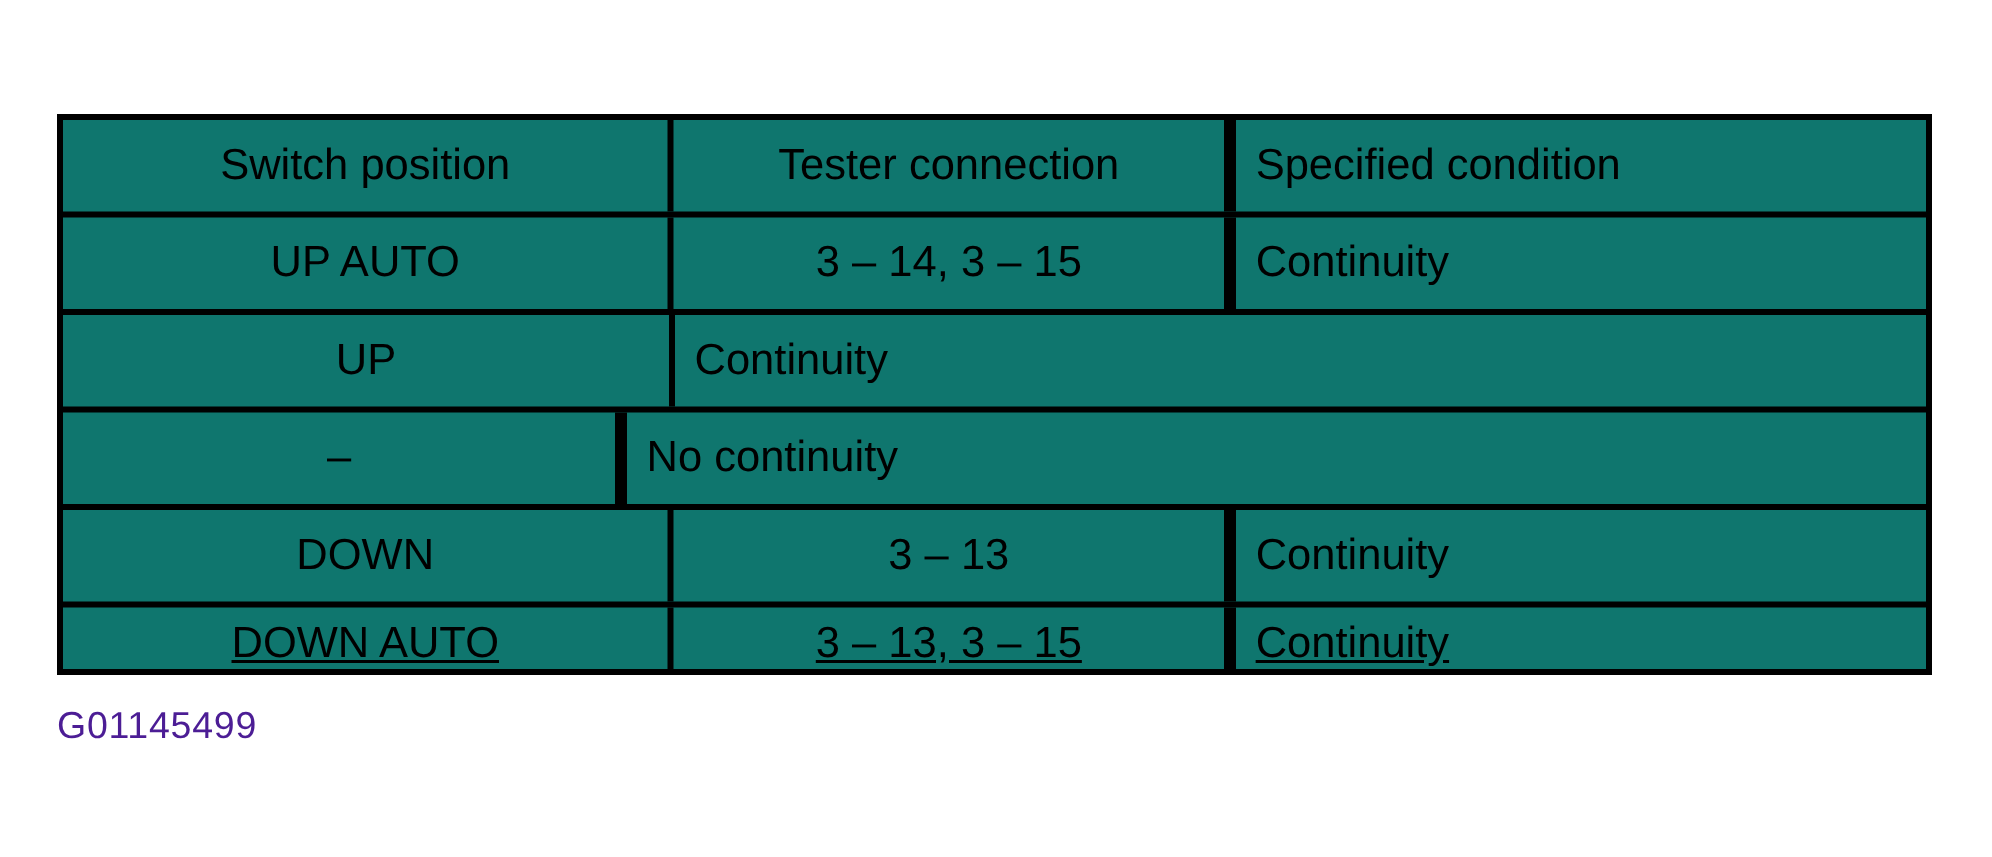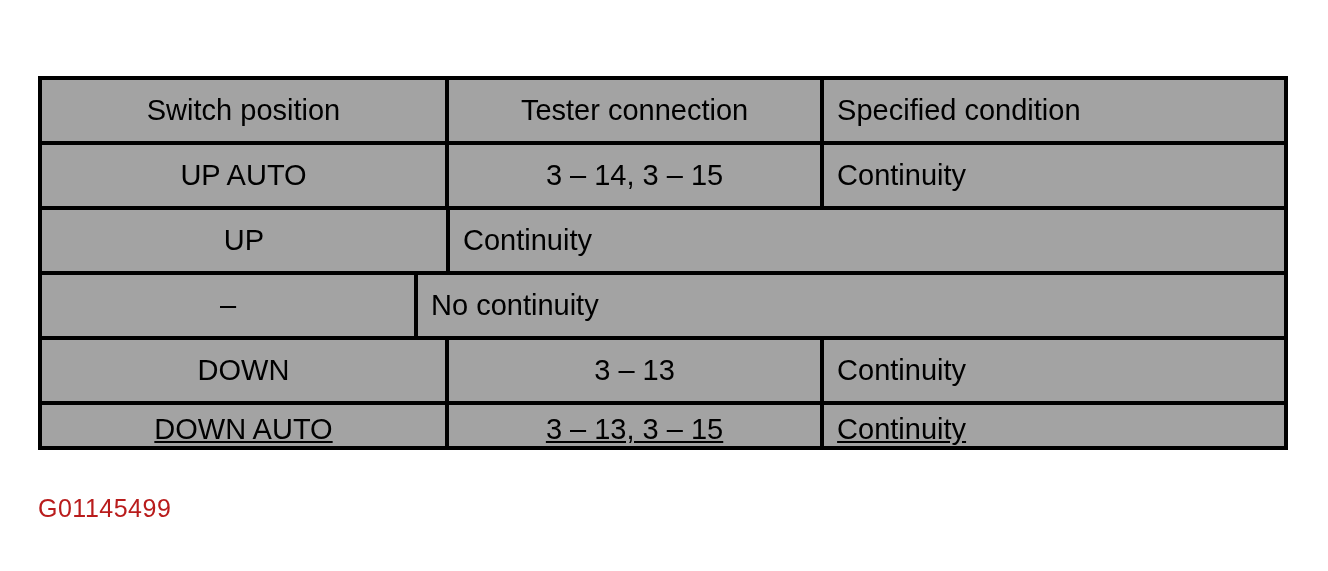--- a/index.html
+++ b/index.html
@@ -20,21 +20,21 @@
 
   
   #spec-table {
     position: absolute;
     left: 38px;
     top: 76px;
     width: 1250px;
     height: 374px;
     box-sizing: border-box;
     border: 4px solid #000000;
-    background: #a3a3a3;
+    background: #0f766e;
     overflow: hidden;          
   }
 
   .trow {
     display: flex;
     width: 100%;
     box-sizing: border-box;
     border-bottom: 4px solid #000000;
     height: 65px;
   }
@@ -49,34 +49,34 @@
     display: flex;
     align-items: center;
     font-size: 29px;
     line-height: 1;
     white-space: nowrap;
     overflow: visible;
   }
 
   
   .col-1 { width: 408px; border-right: 4px solid #000000; justify-content: center; }
-  .col-2 { width: 376px; border-right: 4px solid #000000; justify-content: center; }
+  .col-2 { width: 376px; border-right: 8px solid #000000; justify-content: center; }
   .col-3 { width: 461px; justify-content: flex-start; padding-left: 13px; }
 
   .trow.last-row .tcell { align-items: flex-start; padding-top: 10px; }
 
   
   #figure-caption {
     position: absolute;
     left: 38px;
-    top: 496px;
+    top: 472px;
     font-size: 25px;
     line-height: 1;
     letter-spacing: 0.5px;
-    color: #b91c1c;
+    color: #4c1d95;
   }
 </style>
 </head>
 <body>
 
 <div id="spec-table">
 
   <div class="trow header-row">
     <div class="tcell col-1">Switch position</div>
     <div class="tcell col-2">Tester connection</div>

